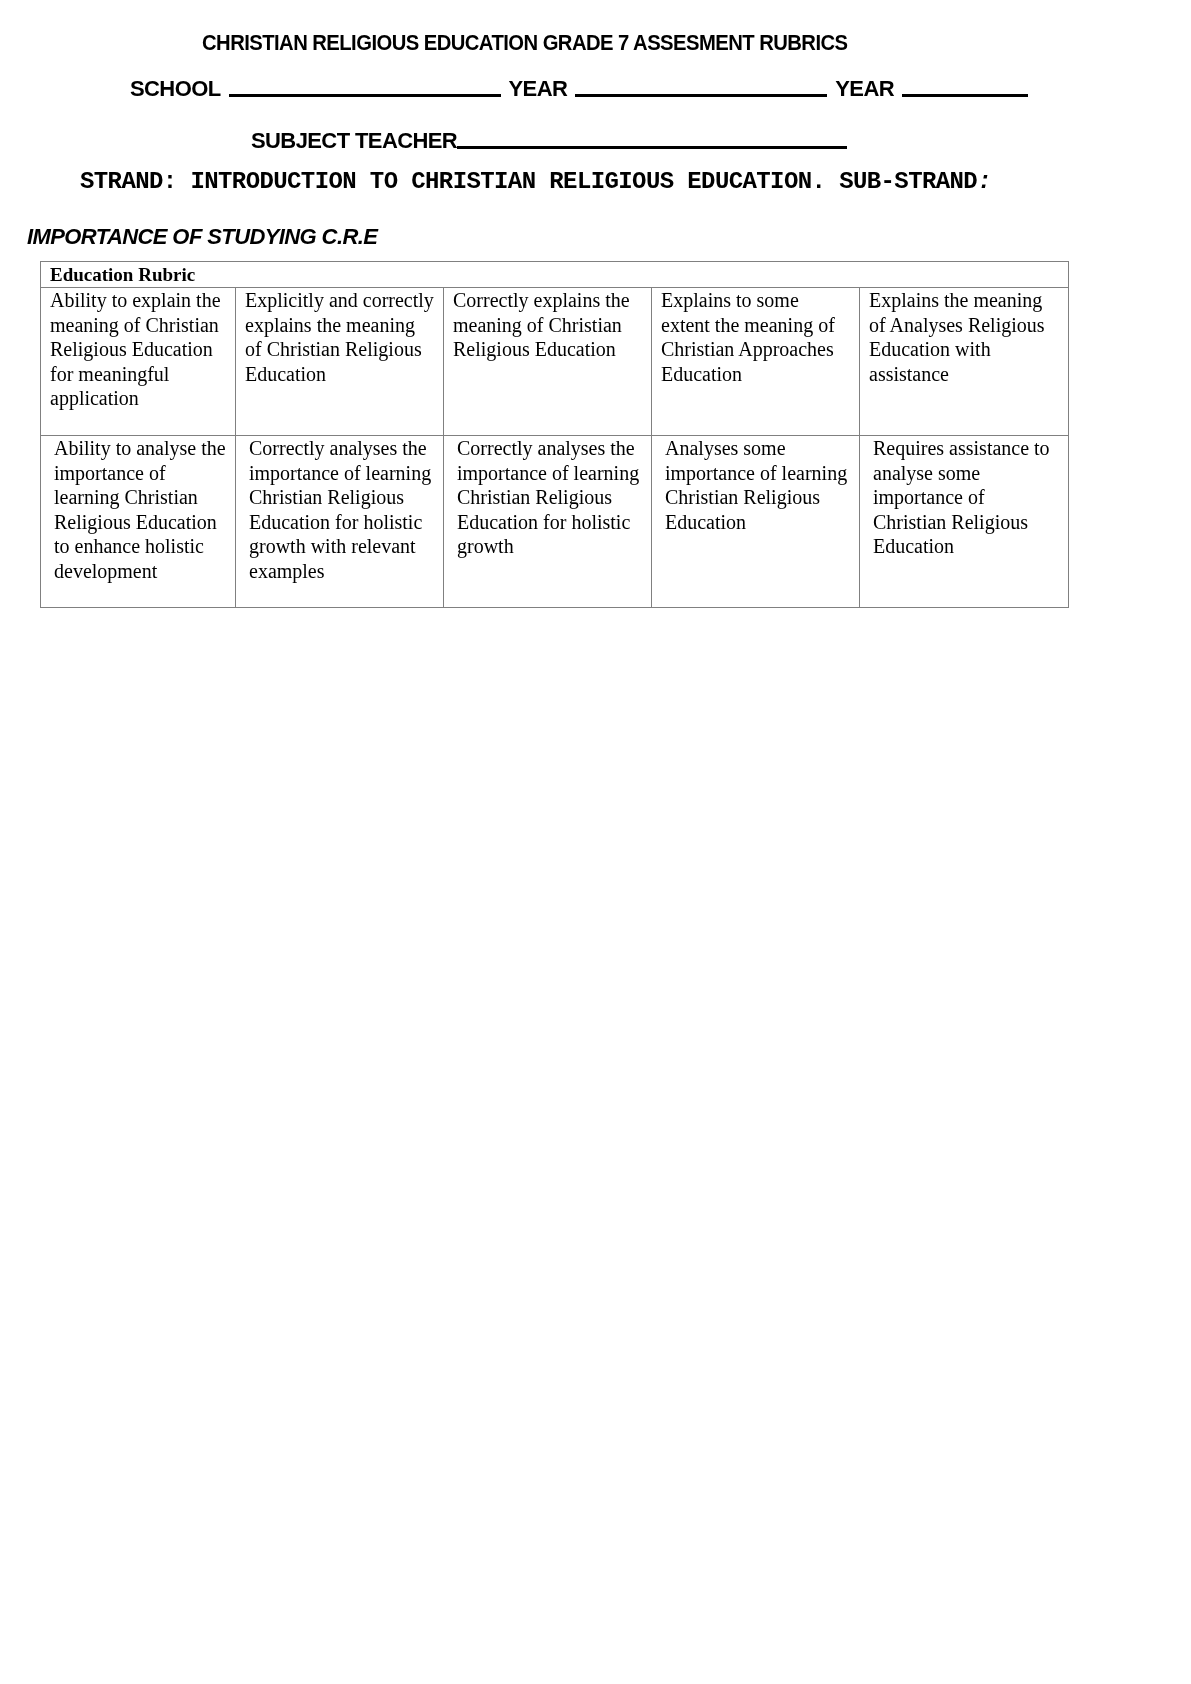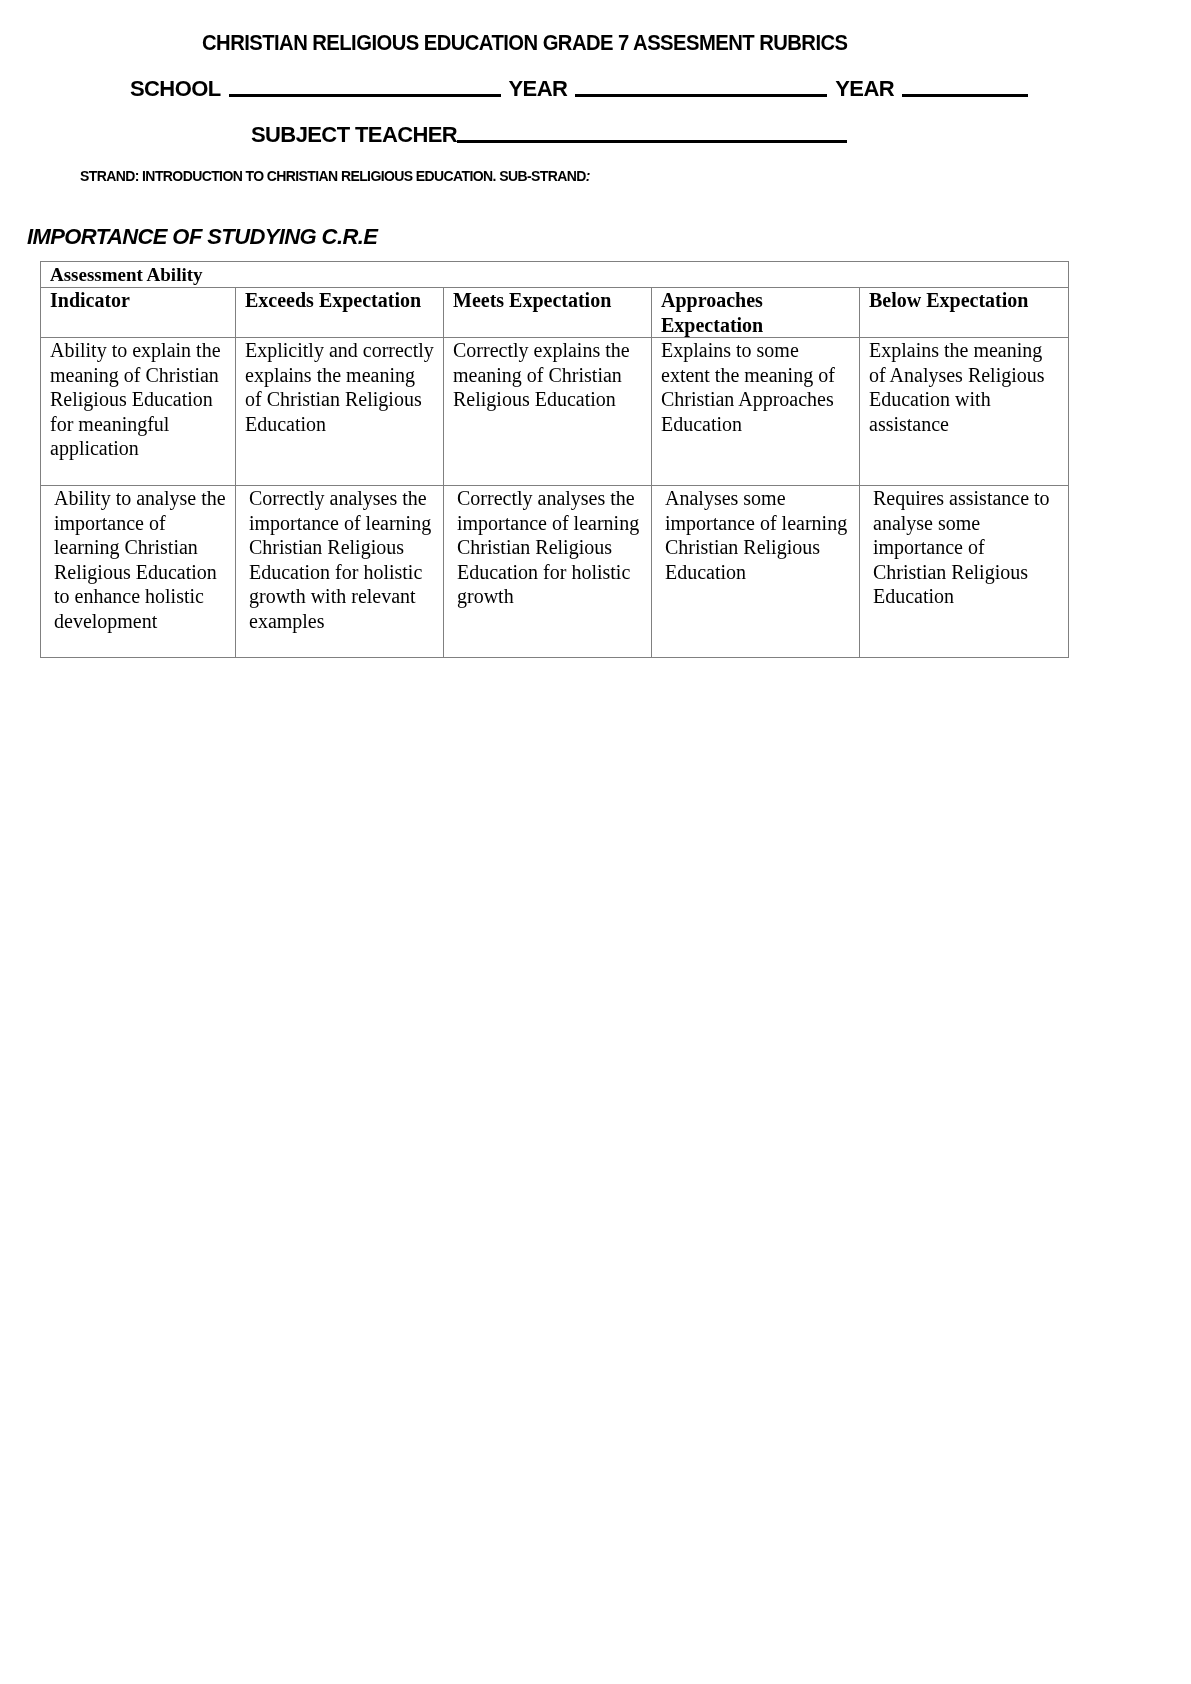--- a/index.html
+++ b/index.html
@@ -38,28 +38,28 @@
       font-size: 22px;
       letter-spacing: -0.6px;
     }
     .blank {
       display: inline-block;
       border-bottom: 3px solid #000;
       height: 18px;
       margin: 0 8px 0 8px;
     }
     .row-school { left: 130px; top: 76px; }
-    .row-teacher { left: 251px; top: 122px; }
+    .row-teacher { left: 251px; top: 128px; }
     .strand {
       position: absolute;
       left: 80px;
       top: 168px;
-      font-family: Liberation Sans, sans-serif;
+      font-family: Liberation Mono, monospace;
       font-weight: bold;
-      font-size: 14px;
+      font-size: 24px;
       letter-spacing: -0.6px;
       white-space: nowrap;
     }
     .strand .colon { font-style: italic; }
     .substrand {
       position: absolute;
       left: 27px;
       top: 201px;
       font-family: "Liberation Sans", sans-serif;
       font-weight: bold;
@@ -129,28 +129,21 @@
 <table class="rubric">
   <colgroup>
     <col style="width:195px">
     <col style="width:208px">
     <col style="width:208px">
     <col style="width:208px">
     <col style="width:209px">
   </colgroup>
   <tbody>
       <tr>
-    <td colspan="5" class="caption-cell">Assessment Ability</td>
-  </tr>
-  <tr class="header">
-    <th>Indicator</th>
-    <th>Exceeds Expectation</th>
-    <th>Meets Expectation</th>
-    <th>Approaches Expectation</th>
-    <th>Below Expectation</th>
+    <td colspan="5" class="caption-cell">Education Rubric</td>
   </tr>
   <tr class="body-row r1">
     <td>Ability to explain the meaning of Christian Religious Education for meaningful application</td>
     <td>Explicitly and correctly explains the meaning of Christian Religious Education</td>
     <td>Correctly explains the meaning of Christian Religious Education</td>
     <td>Explains to some extent the meaning of Christian Approaches Education</td>
     <td>Explains the meaning of Analyses Religious Education with assistance</td>
   </tr>
   <tr class="body-row r2">
     <td>Ability to analyse the importance of learning Christian Religious Education to enhance holistic development</td>

